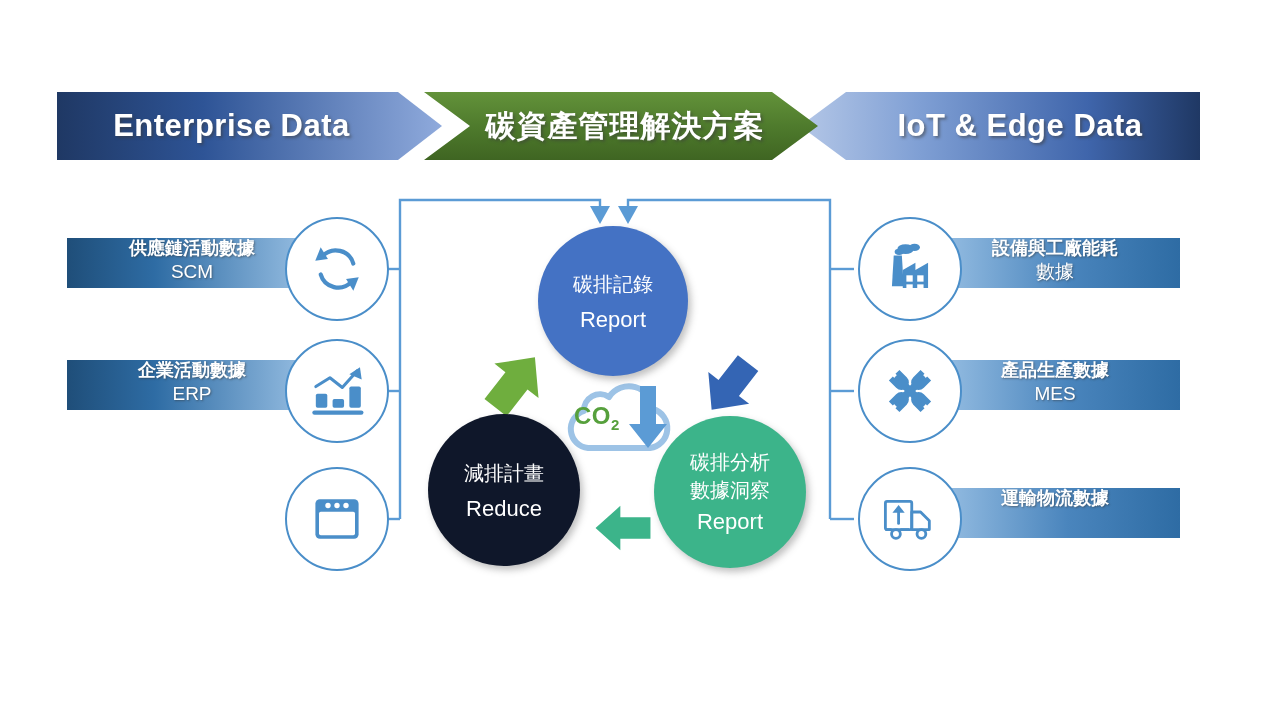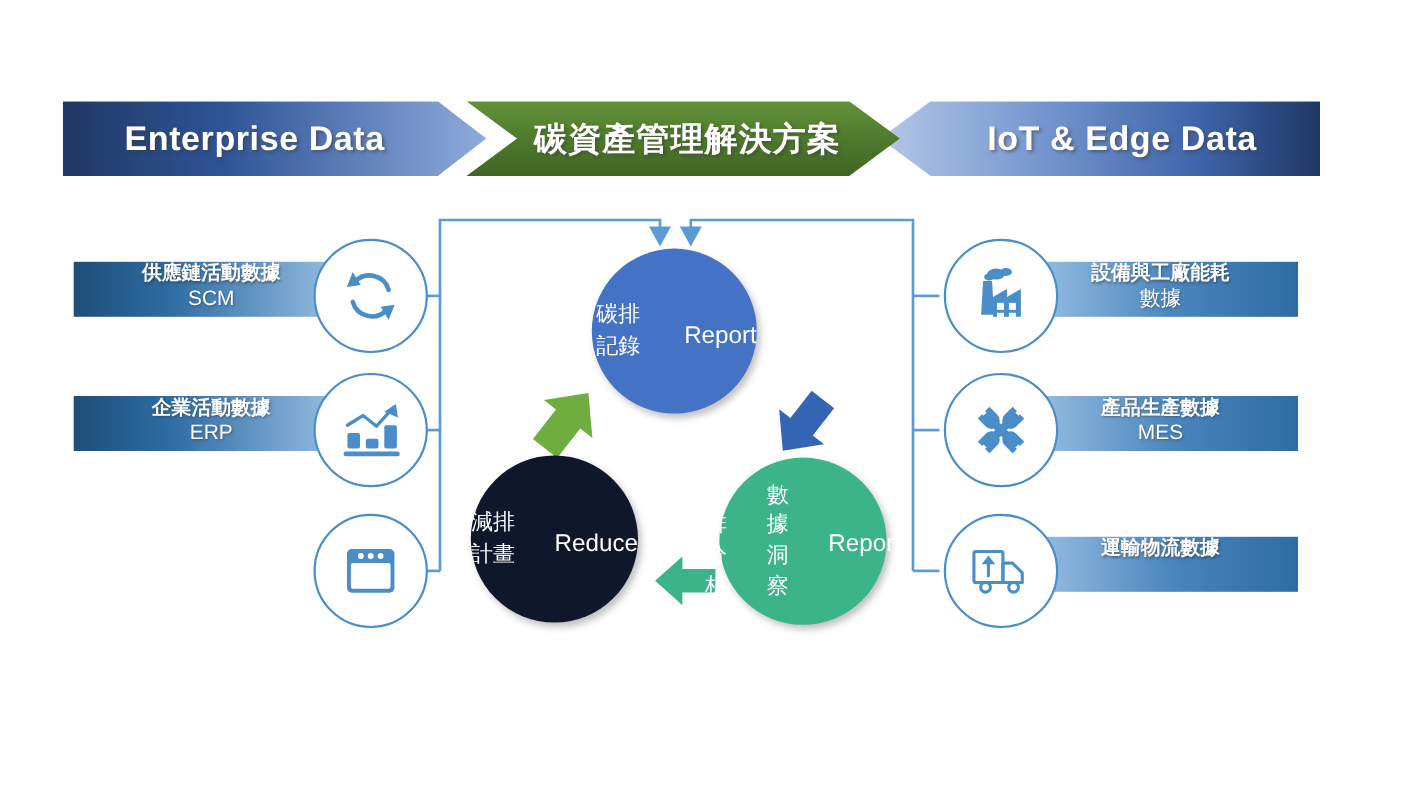--- a/index.html
+++ b/index.html
@@ -65,24 +65,23 @@
   #chip-scm{left:67px;top:238px;width:322px;}
   #chip-erp{left:67px;top:360px;width:322px;}
   #chip-crm{left:67px;top:488px;width:322px;}
   #chip-fac{left:858px;top:238px;width:322px;}
   #chip-mes{left:858px;top:360px;width:322px;}
   #chip-log{left:858px;top:488px;width:322px;}
 
   
   .bubble{
     position:absolute;border-radius:50%;
-    display:flex;flex-direction:row;align-items:center;justify-content:center;
+    display:flex;flex-direction:column;align-items:center;justify-content:center;
     color:#fff;text-align:center;
     box-shadow:3px 4px 7px rgba(90,90,90,.38);
-    gap:36px;
   }
   .bubble .cn{font-size:20px;line-height:1.45;font-weight:normal;}
   .bubble .en{font-size:22px;margin-top:8px;}
   #bub-record{left:538px;top:226px;width:150px;height:150px;background:#4472c4;}
   #bub-reduce{left:428px;top:414px;width:152px;height:152px;background:#0f172a;}
   #bub-report{left:654px;top:416px;width:152px;height:152px;background:#3cb48a;}
   #bub-report .en{margin-top:4px;}
   #bub-report .cn{line-height:1.38;}
 
   
@@ -243,20 +242,29 @@
           <g transform="rotate(-45 30 30)">
             <rect x="26" y="8" width="8" height="44" rx="3"></rect>
             <path d="M22,6 h6 v7 h4 v-7 h6 v11 a8,8 0 0 1 -16,0 z"></path>
             <path d="M22,54 h6 v-7 h4 v7 h6 v-11 a8,8 0 0 0 -16,0 z"></path>
           </g>
         </g>
       </svg>
     </div>
   </div>
 
+  <div id="co2">
+    <svg width="130" height="78" viewBox="0 0 130 78">
+      <path d="M32,70 h62 a20,20 0 0 0 3,-39 a24,24 0 0 0 -44,-12 a16,16 0 0 0 -25,14 a19,19 0 0 0 4,37 z" fill="#ffffff" stroke="#9dc3e6" stroke-width="6" stroke-linejoin="round"></path>
+    </svg>
+    <span class="lbl"><span>CO</span><sub>2</sub></span>
+    <svg class="nolabel" style="left:70px;top:4px;" width="44" height="70" viewBox="0 0 44 70">
+      <polygon points="14,4 30,4 30,42 41,42 22,66 3,42 14,42" fill="#5b9bd5"></polygon>
+    </svg>
+  </div>
 
   <svg class="nolabel" style="left:474px;top:344px;" width="80" height="80" viewBox="0 0 80 80">
     <g transform="rotate(38 40 40)">
       <polygon points="40,6 68,36 54,36 54,70 26,70 26,36 12,36" fill="#6fae3e"></polygon>
     </g>
   </svg>
 
   <svg class="nolabel" style="left:694px;top:348px;" width="74" height="74" viewBox="0 0 80 80">
     <g transform="rotate(218 40 40)">
       <polygon points="40,6 68,36 54,36 54,70 26,70 26,36 12,36" fill="#3465b4"></polygon>

